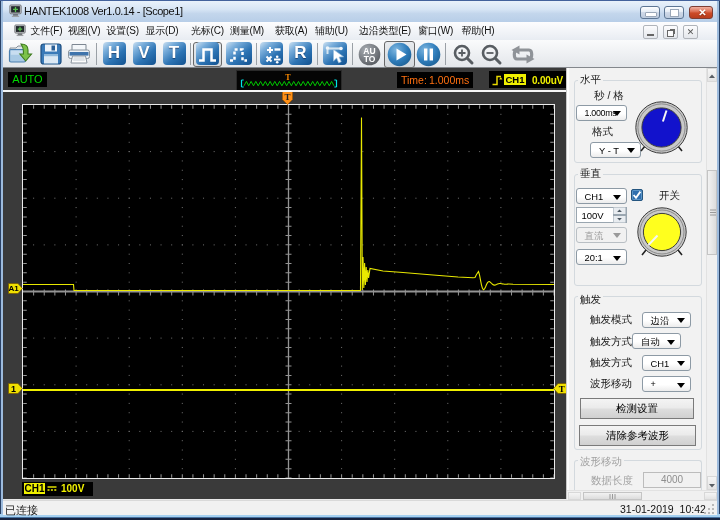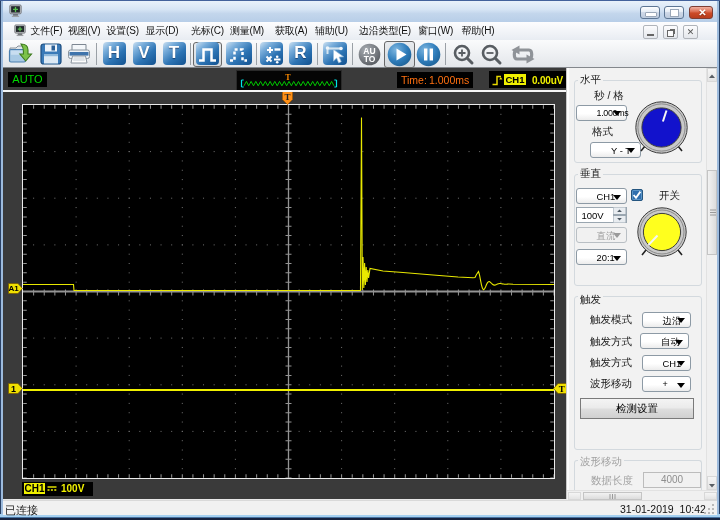--- a/index.html
+++ b/index.html
@@ -55,21 +55,21 @@
   #scopewidget{left:3px;top:68px;width:563px;height:431px;background:#3a3a3a;}
   #stripline{left:3px;top:90px;width:563px;height:2px;background:#f5f5f5;}
   
   #divider{left:566px;top:68px;width:3px;height:431px;background:linear-gradient(to right,#c9c9c9 1px,#fdfdfd 1px);}
   #rpanel{left:569px;top:68px;width:137px;height:431px;background:#f2f2f2;}
   .grpbox{position:absolute;border:1px solid #d3d9de;border-radius:3px;}
   .grplabel{position:absolute;font-size:10.5px;color:#1a1a1a;background:#f2f2f2;padding:0 2px;}
   .rlabel{position:absolute;font-size:10.5px;color:#1a1a1a;white-space:nowrap;margin-left:16px;}
   .combo{position:absolute;height:16px;background:linear-gradient(to bottom,#ffffff 55%,#ececec);
      border:1px solid #8d9aa5;border-radius:3px;font-size:9.4px;color:#000;
-     box-sizing:border-box;padding:0px 0 0 20px;line-height:15px;white-space:nowrap;}
+     box-sizing:border-box;padding:0px 0 0 8px;line-height:15px;white-space:nowrap;}
   .combo .arr{position:absolute;right:5px;top:5.5px;width:0;height:0;
      border-left:4px solid transparent;border-right:4px solid transparent;border-top:5px solid #000;}
   .combo.dis{color:#9a9a9a;background:#f1f1f1;border-color:#b9bfc4;}
   .combo.dis .arr{border-top-color:#9a9a9a;}
   .wbtn{position:absolute;left:11px;width:113px;height:19px;border:1px solid #7a7a7a;border-radius:0;
      background:linear-gradient(to bottom,#f4f4f4 0%,#ebebeb 45%,#dddddd 55%,#d0d0d0 100%);
      font-size:10.5px;color:#000;text-align:center;line-height:18px;}
   
   .sb{position:absolute;background:#f0f0f0;}
   
@@ -83,20 +83,21 @@
 <div class="abs" id="frame-bottom"></div>
 
 <div class="abs" id="titlebar">
   <svg class="abs" style="left:6px;top:3px" width="13" height="14" viewBox="0 0 16 17">
     <rect x="1" y="1" width="14" height="11" rx="1.5" fill="#b9bcc0" stroke="#6b6e72" stroke-width="1"></rect>
     <rect x="2.6" y="2.6" width="10.8" height="7.8" fill="#23282c"></rect>
     <path d="M8 3.6 v6 M5 6.6 h6" stroke="#57c24e" stroke-width="1.6"></path>
     <rect x="5" y="12.5" width="6" height="1.8" fill="#5a5d61"></rect>
     <rect x="3.5" y="14.3" width="9" height="1.6" fill="#9ea1a5"></rect>
   </svg>
+  <div class="abs" id="title-text">HANTEK1008 Ver1.0.14 - [Scope1]</div>
   <div class="abs" id="cap-min"></div>
   <div class="abs" id="cap-max"></div>
   <div class="abs" id="cap-close"></div>
 </div>
 <div class="abs" id="menubar">
   <svg class="abs" style="left:11px;top:2px" width="12" height="13" viewBox="0 0 16 17">
     <rect x="1" y="1" width="14" height="11" rx="1.5" fill="#b9bcc0" stroke="#6b6e72" stroke-width="1"></rect>
     <rect x="2.6" y="2.6" width="10.8" height="7.8" fill="#23282c"></rect>
     <path d="M8 3.6 v6 M5 6.6 h6" stroke="#57c24e" stroke-width="1.6"></path>
     <rect x="5" y="12.5" width="6" height="1.8" fill="#5a5d61"></rect>
@@ -340,26 +341,27 @@
     <circle cx="25" cy="25" r="24.2" fill="#c9c9c9" stroke="#3c3c3c" stroke-width="1"></circle>
     <circle cx="25" cy="25" r="22" fill="none" stroke="#8a8a8a" stroke-width="1"></circle>
     <circle cx="25" cy="25" r="18.6" fill="#ffff1e" stroke="#3c3c3c" stroke-width="1"></circle>
     <path d="M11.5 38 l9 -9.5" stroke="#f5f5f5" stroke-width="2"></path>
   </svg>
   <div class="grpbox" style="left:5px;top:228px;width:126px;height:152px"></div>
   <div class="grplabel" style="left:9px;top:225px">触发</div>
   <div class="rlabel" style="left:5px;top:245px">触发模式</div>
   <div class="combo" style="left:72.5px;top:243.5px;width:49px">边沿<span class="arr"></span></div>
   <div class="rlabel" style="left:5px;top:267px">触发方式</div>
-  <div class="combo" style="left:71px;top:265px;width:49px">自动<span class="arr"></span></div>
+  <div class="combo" style="left:63px;top:265px;width:49px">自动<span class="arr"></span></div>
   <div class="rlabel" style="left:5px;top:288px">触发方式</div>
   <div class="combo" style="left:72.5px;top:286.5px;width:49px">CH1<span class="arr"></span></div>
   <div class="rlabel" style="left:5px;top:309px">波形移动</div>
   <div class="combo" style="left:72.5px;top:308px;width:49px;font-size:9px;">+<span class="arr"></span></div>
   <div class="wbtn" style="top:329.5px;width:112px;">检测设置</div>
+  <div class="wbtn" style="top:357px;left:10px;width:115px;">清除参考波形</div>
   <div class="grpbox" style="left:5px;top:392px;width:126px;height:38px;border-bottom:0;border-radius:3px 3px 0 0;"></div>
   <div class="grplabel" style="left:9px;top:387px;color:#a2a2a2;">波形移动</div>
   <div class="rlabel" style="left:6px;top:406px;color:#a2a2a2;">数据长度</div>
   <div class="abs" style="left:74px;top:404px;width:56px;height:14px;border:1px solid #bcbcbc;background:#f1f1f1;
        font-size:10px;color:#8e8e8e;text-align:center;line-height:14px;">4000</div>
 </div>
 
 <div class="abs sb" id="vscroll" style="left:705.5px;top:68px;width:11.5px;height:422px;border-left:1px solid #e2e2e2;box-sizing:border-box;">
   <div class="abs" style="left:0.5px;top:0;width:10px;height:14px;background:linear-gradient(#f5f5f5,#e4e4e4);border:1px solid #d8d8d8;box-sizing:border-box;">
     <svg width="8" height="12" viewBox="0 0 8 12">

